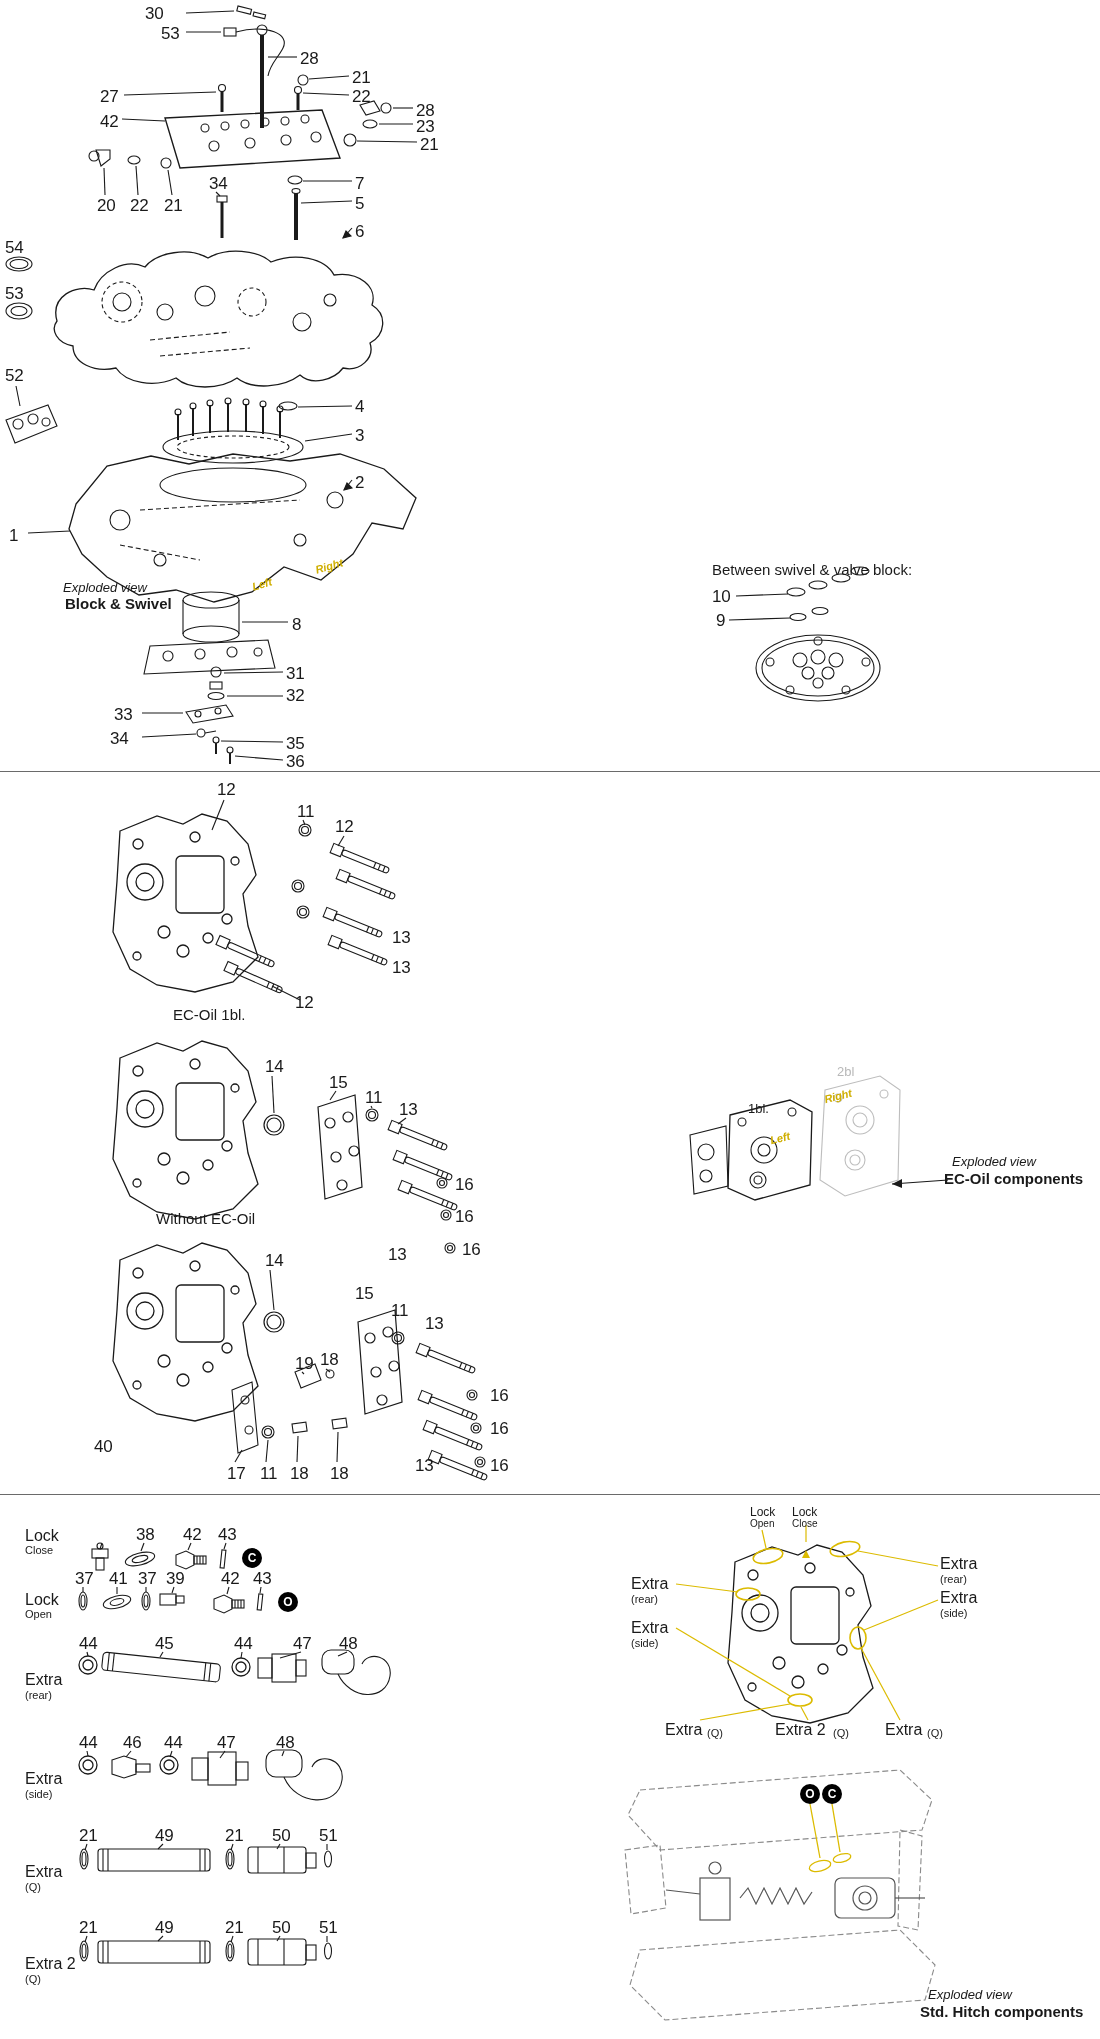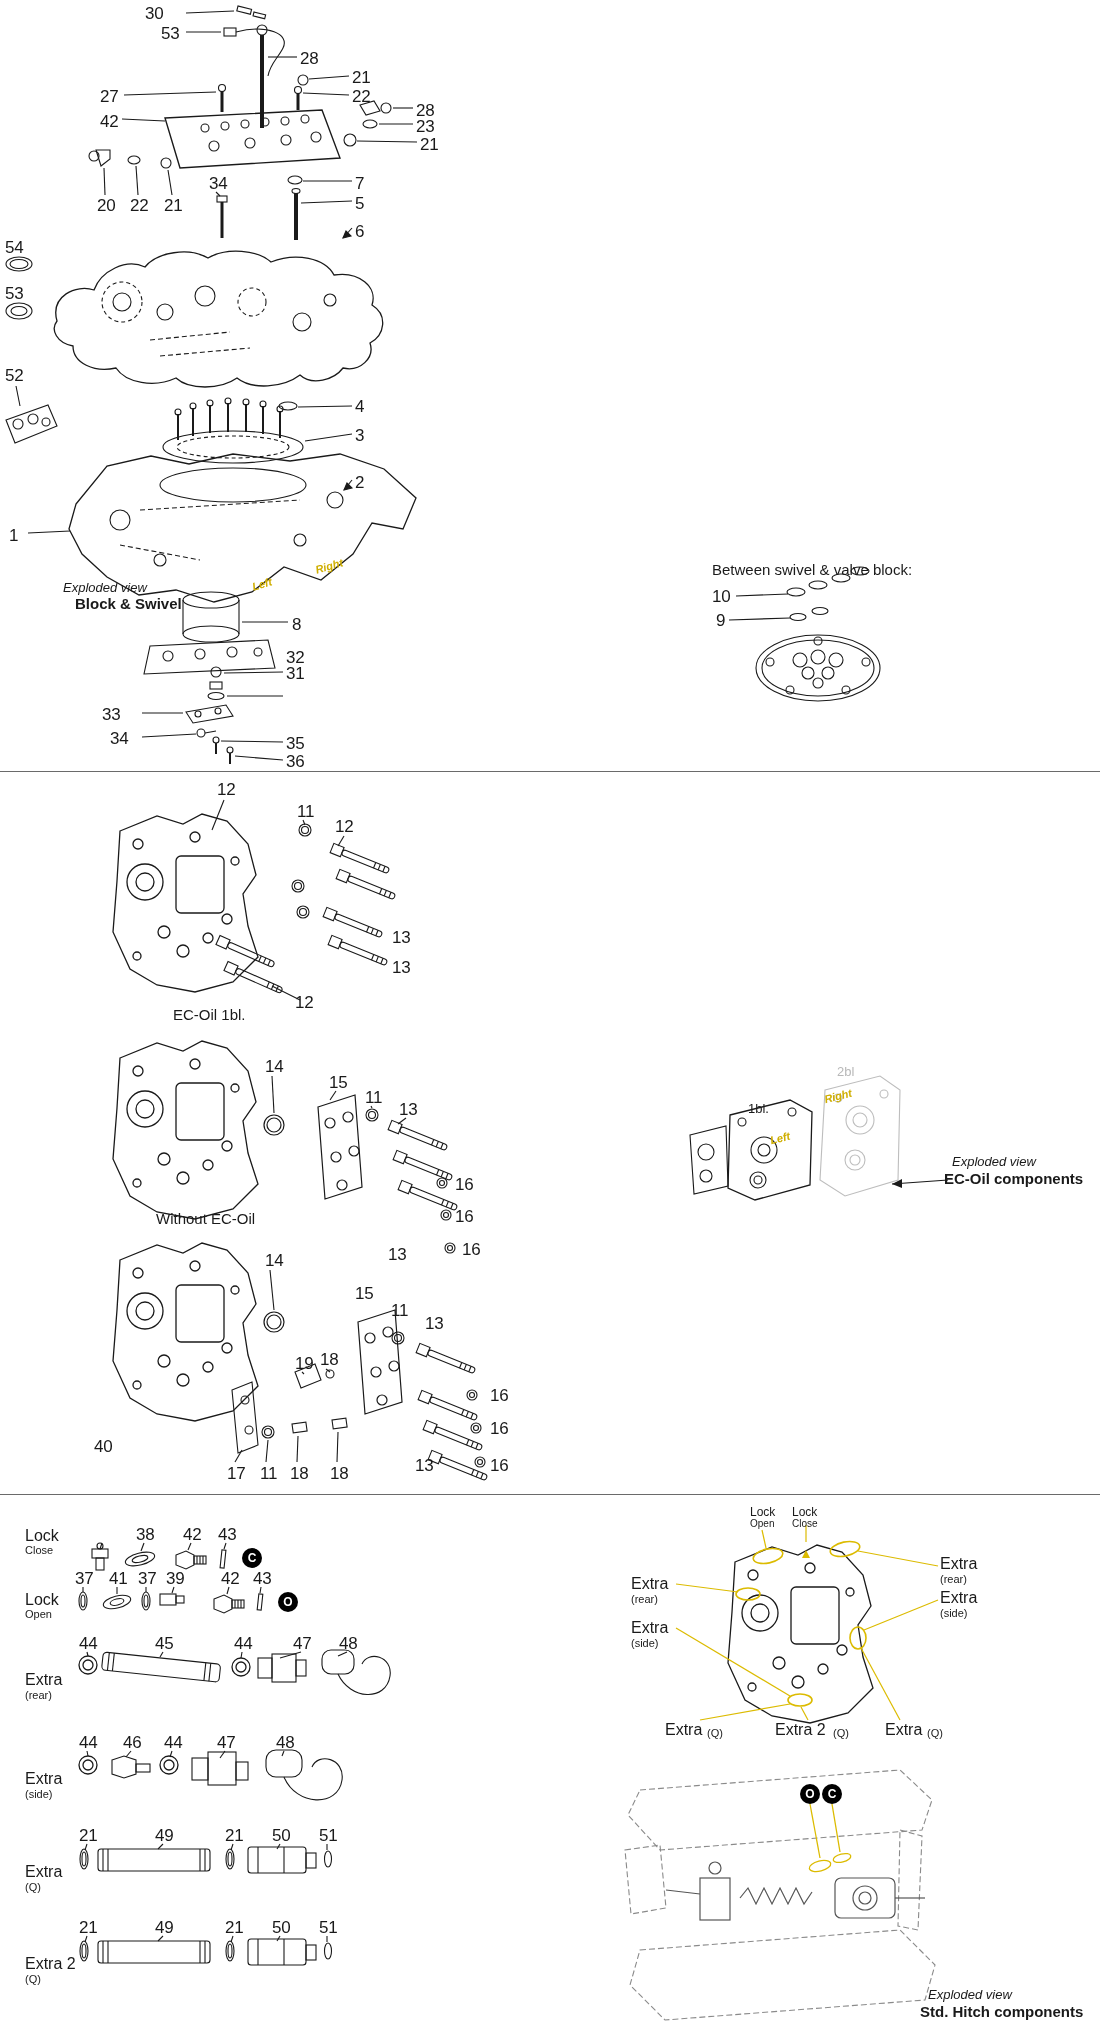--- a/index.html
+++ b/index.html
@@ -534,28 +534,28 @@
     <div class="n" style="left:355px;top:223px">6</div>
     <div class="n" style="left:5px;top:239px">54</div>
     <div class="n" style="left:5px;top:285px">53</div>
     <div class="n" style="left:5px;top:367px">52</div>
     <div class="n" style="left:355px;top:398px">4</div>
     <div class="n" style="left:355px;top:427px">3</div>
     <div class="n" style="left:355px;top:474px">2</div>
     <div class="n" style="left:9px;top:527px">1</div>
     <div class="n" style="left:292px;top:616px">8</div>
     <div class="n" style="left:286px;top:665px">31</div>
-    <div class="n" style="left:286px;top:649px">32</div>
-    <div class="n" style="left:102px;top:706px">33</div>
+    <div class="n" style="left:286px;top:687px">32</div>
+    <div class="n" style="left:114px;top:706px">33</div>
     <div class="n" style="left:110px;top:730px">34</div>
     <div class="n" style="left:286px;top:735px">35</div>
     <div class="n" style="left:286px;top:753px">36</div>
 
     <div class="cap-i" style="left:63px;top:581px">Exploded view</div>
-    <div class="cap-b" style="left:75px;top:596px">Block &amp; Swivel</div>
+    <div class="cap-b" style="left:65px;top:596px">Block &amp; Swivel</div>
     <div class="tag-y" style="left:252px;top:578px;transform:rotate(-16deg)">Left</div>
     <div class="tag-y" style="left:315px;top:560px;transform:rotate(-16deg)">Right</div>
 
     <div class="sec-title" style="left:712px;top:562px">Between swivel &amp; valve block:</div>
     <div class="n" style="left:712px;top:588px">10</div>
     <div class="n" style="left:716px;top:612px">9</div>
   </div>
 
   <div>
     <div class="n" style="left:217px;top:781px">12</div>

